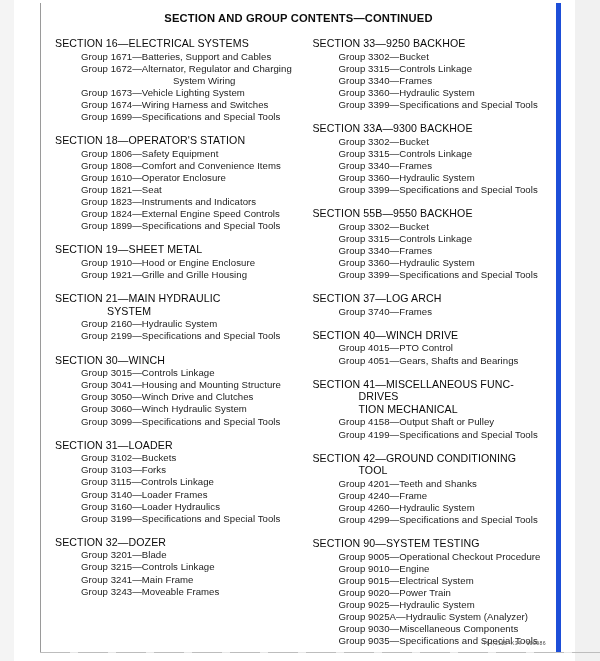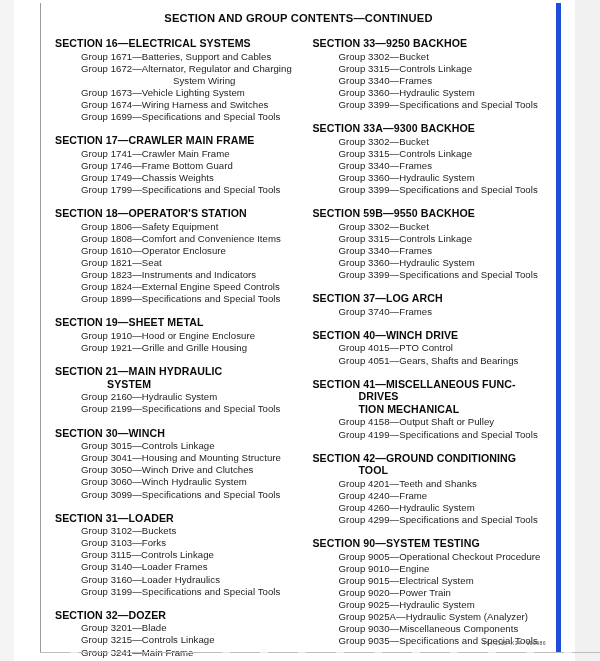--- a/index.html
+++ b/index.html
@@ -80,21 +80,21 @@
     box-sizing: border-box;
   }
   .col-left  { width: 253px; padding-right: 4px; }
   .col-right { width: 254px; padding-left: 10px; }
 
   .section { margin-bottom: 11px; }
   .section:last-child { margin-bottom: 0; }
 
   .section-title {
     font-size: 10.6px;
-    font-weight: bold;
+    font-weight: normal;
     line-height: 12.6px;
     letter-spacing: 0.1px;
     color: #0a0a0a;
     white-space: pre-line;
     margin-bottom: 1px;
   }
   .section-title .cont {
     display: block;
     padding-left: 52px;
   }
@@ -135,27 +135,20 @@
 
     <div class="columns">
       <div class="col col-left" id="col-left">
           <div class="section">
             <div class="section-title">SECTION 16—ELECTRICAL SYSTEMS</div>
             <div class="group">Group 1671—Batteries, Support and Cables</div>
             <div class="group">Group 1672—Alternator, Regulator and Charging<span class="cont">System Wiring</span></div>
             <div class="group">Group 1673—Vehicle Lighting System</div>
             <div class="group">Group 1674—Wiring Harness and Switches</div>
             <div class="group">Group 1699—Specifications and Special Tools</div>
-          </div>
-          <div class="section">
-            <div class="section-title">SECTION 17—CRAWLER MAIN FRAME</div>
-            <div class="group">Group 1741—Crawler Main Frame</div>
-            <div class="group">Group 1746—Frame Bottom Guard</div>
-            <div class="group">Group 1749—Chassis Weights</div>
-            <div class="group">Group 1799—Specifications and Special Tools</div>
           </div>
           <div class="section">
             <div class="section-title">SECTION 18—OPERATOR'S STATION</div>
             <div class="group">Group 1806—Safety Equipment</div>
             <div class="group">Group 1808—Comfort and Convenience Items</div>
             <div class="group">Group 1610—Operator Enclosure</div>
             <div class="group">Group 1821—Seat</div>
             <div class="group">Group 1823—Instruments and Indicators</div>
             <div class="group">Group 1824—External Engine Speed Controls</div>
             <div class="group">Group 1899—Specifications and Special Tools</div>
@@ -206,21 +199,21 @@
           </div>
           <div class="section">
             <div class="section-title">SECTION 33A—9300 BACKHOE</div>
             <div class="group">Group 3302—Bucket</div>
             <div class="group">Group 3315—Controls Linkage</div>
             <div class="group">Group 3340—Frames</div>
             <div class="group">Group 3360—Hydraulic System</div>
             <div class="group">Group 3399—Specifications and Special Tools</div>
           </div>
           <div class="section">
-            <div class="section-title">SECTION 59B—9550 BACKHOE</div>
+            <div class="section-title">SECTION 55B—9550 BACKHOE</div>
             <div class="group">Group 3302—Bucket</div>
             <div class="group">Group 3315—Controls Linkage</div>
             <div class="group">Group 3340—Frames</div>
             <div class="group">Group 3360—Hydraulic System</div>
             <div class="group">Group 3399—Specifications and Special Tools</div>
           </div>
           <div class="section">
             <div class="section-title">SECTION 37—LOG ARCH</div>
             <div class="group">Group 3740—Frames</div>
           </div>

